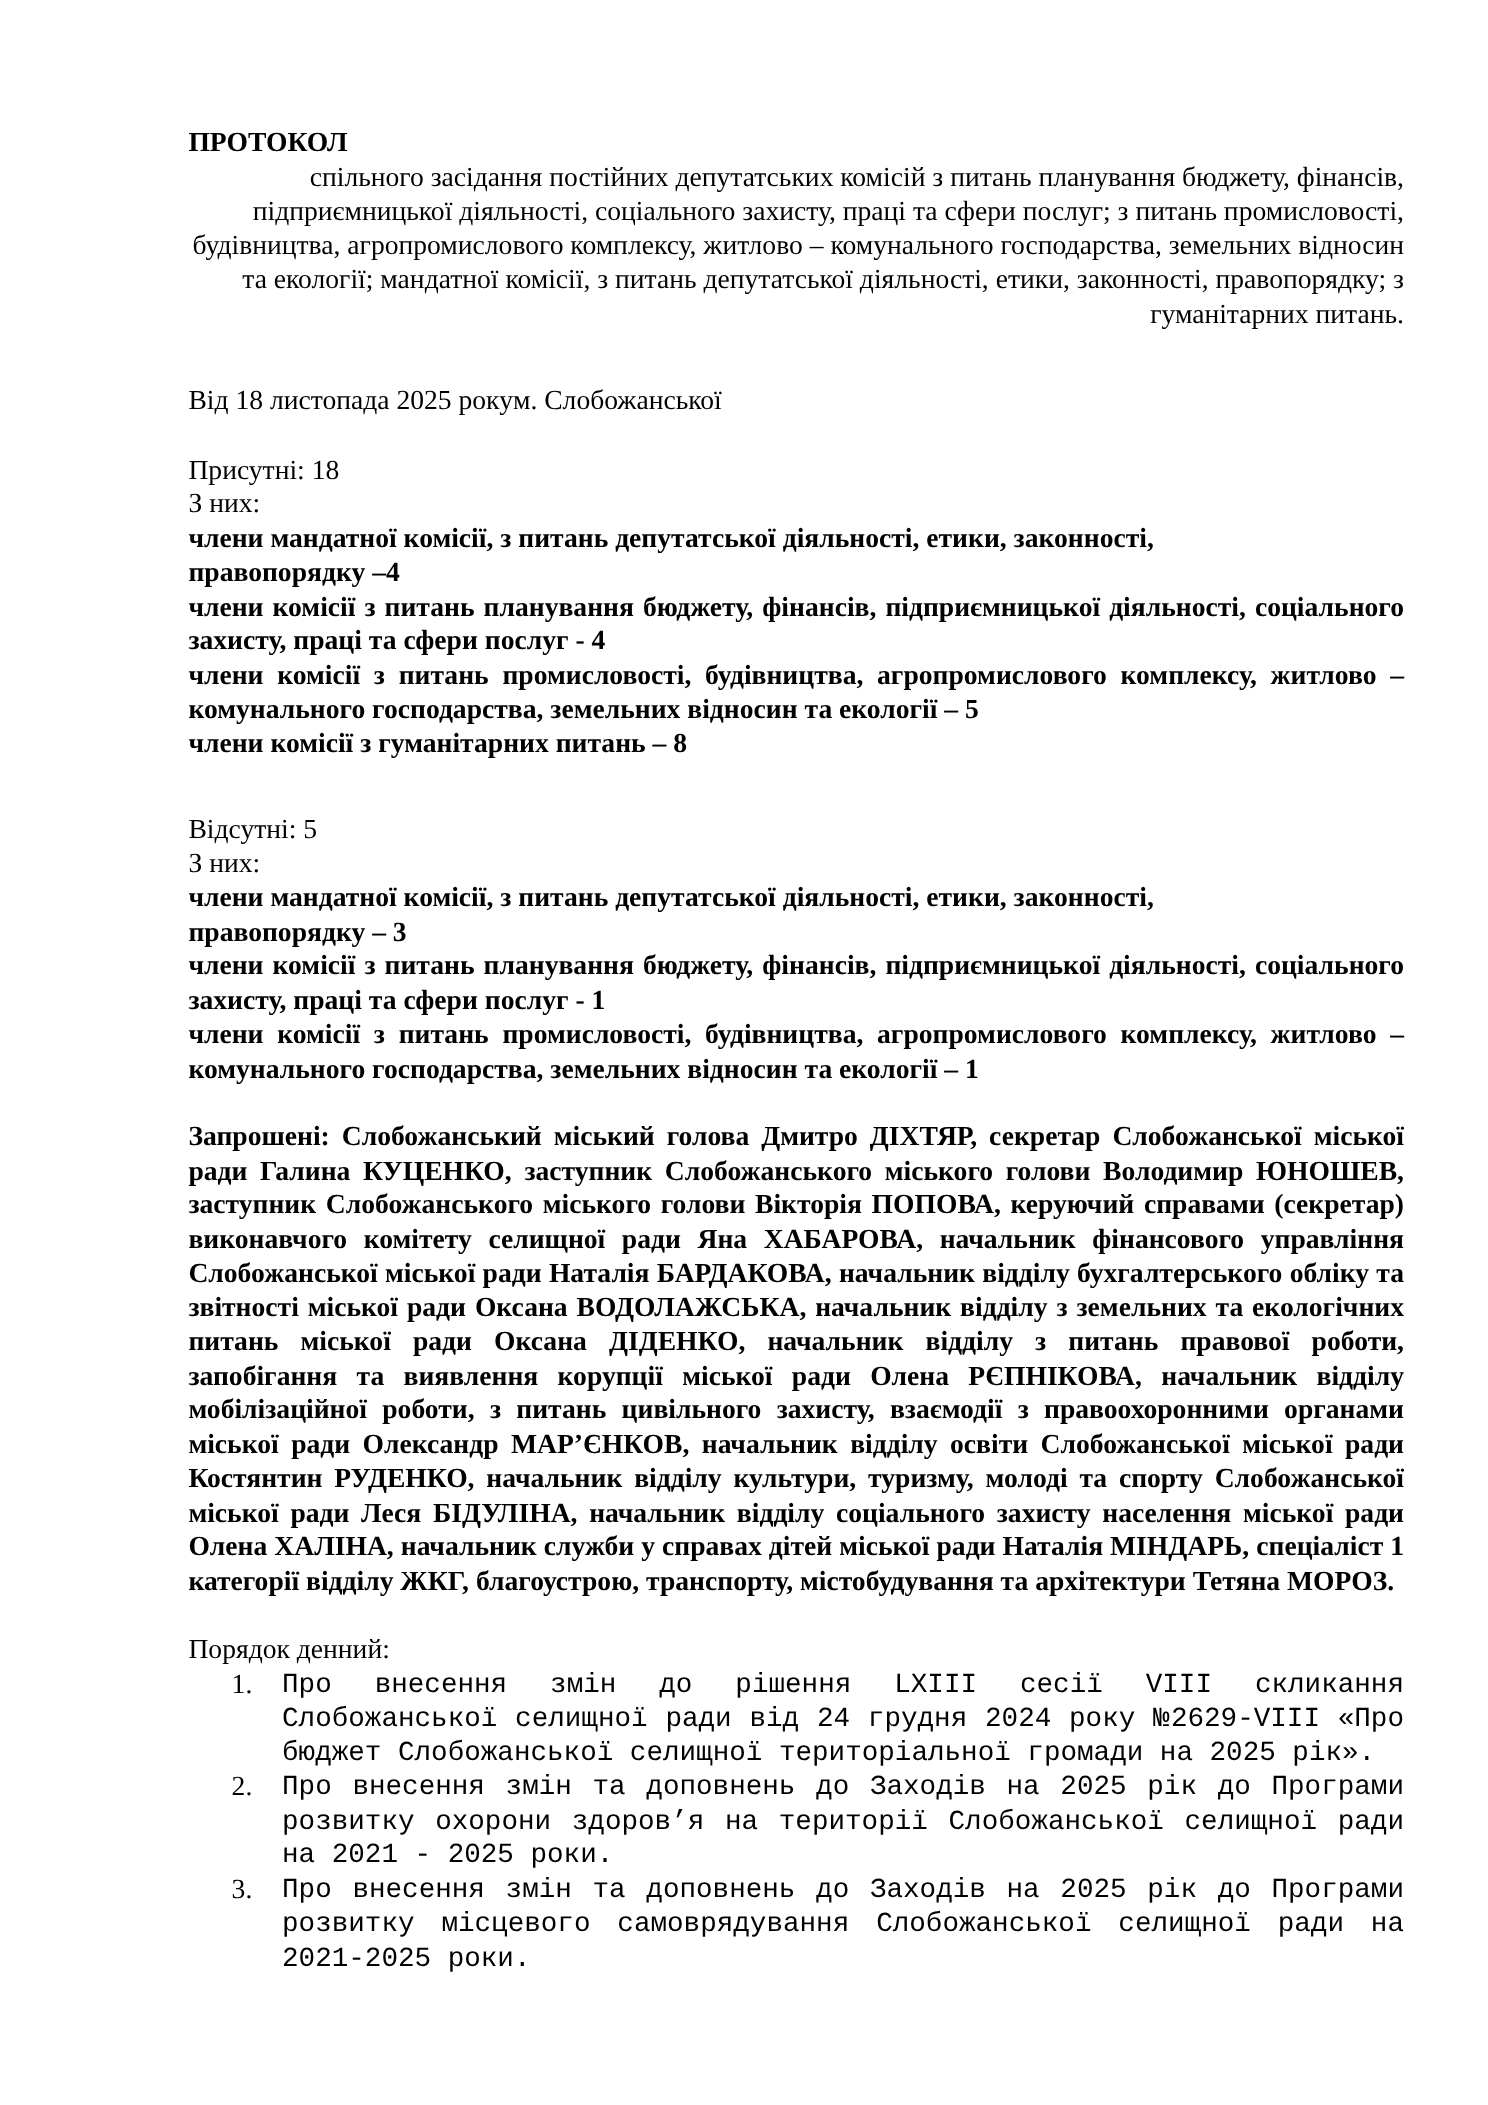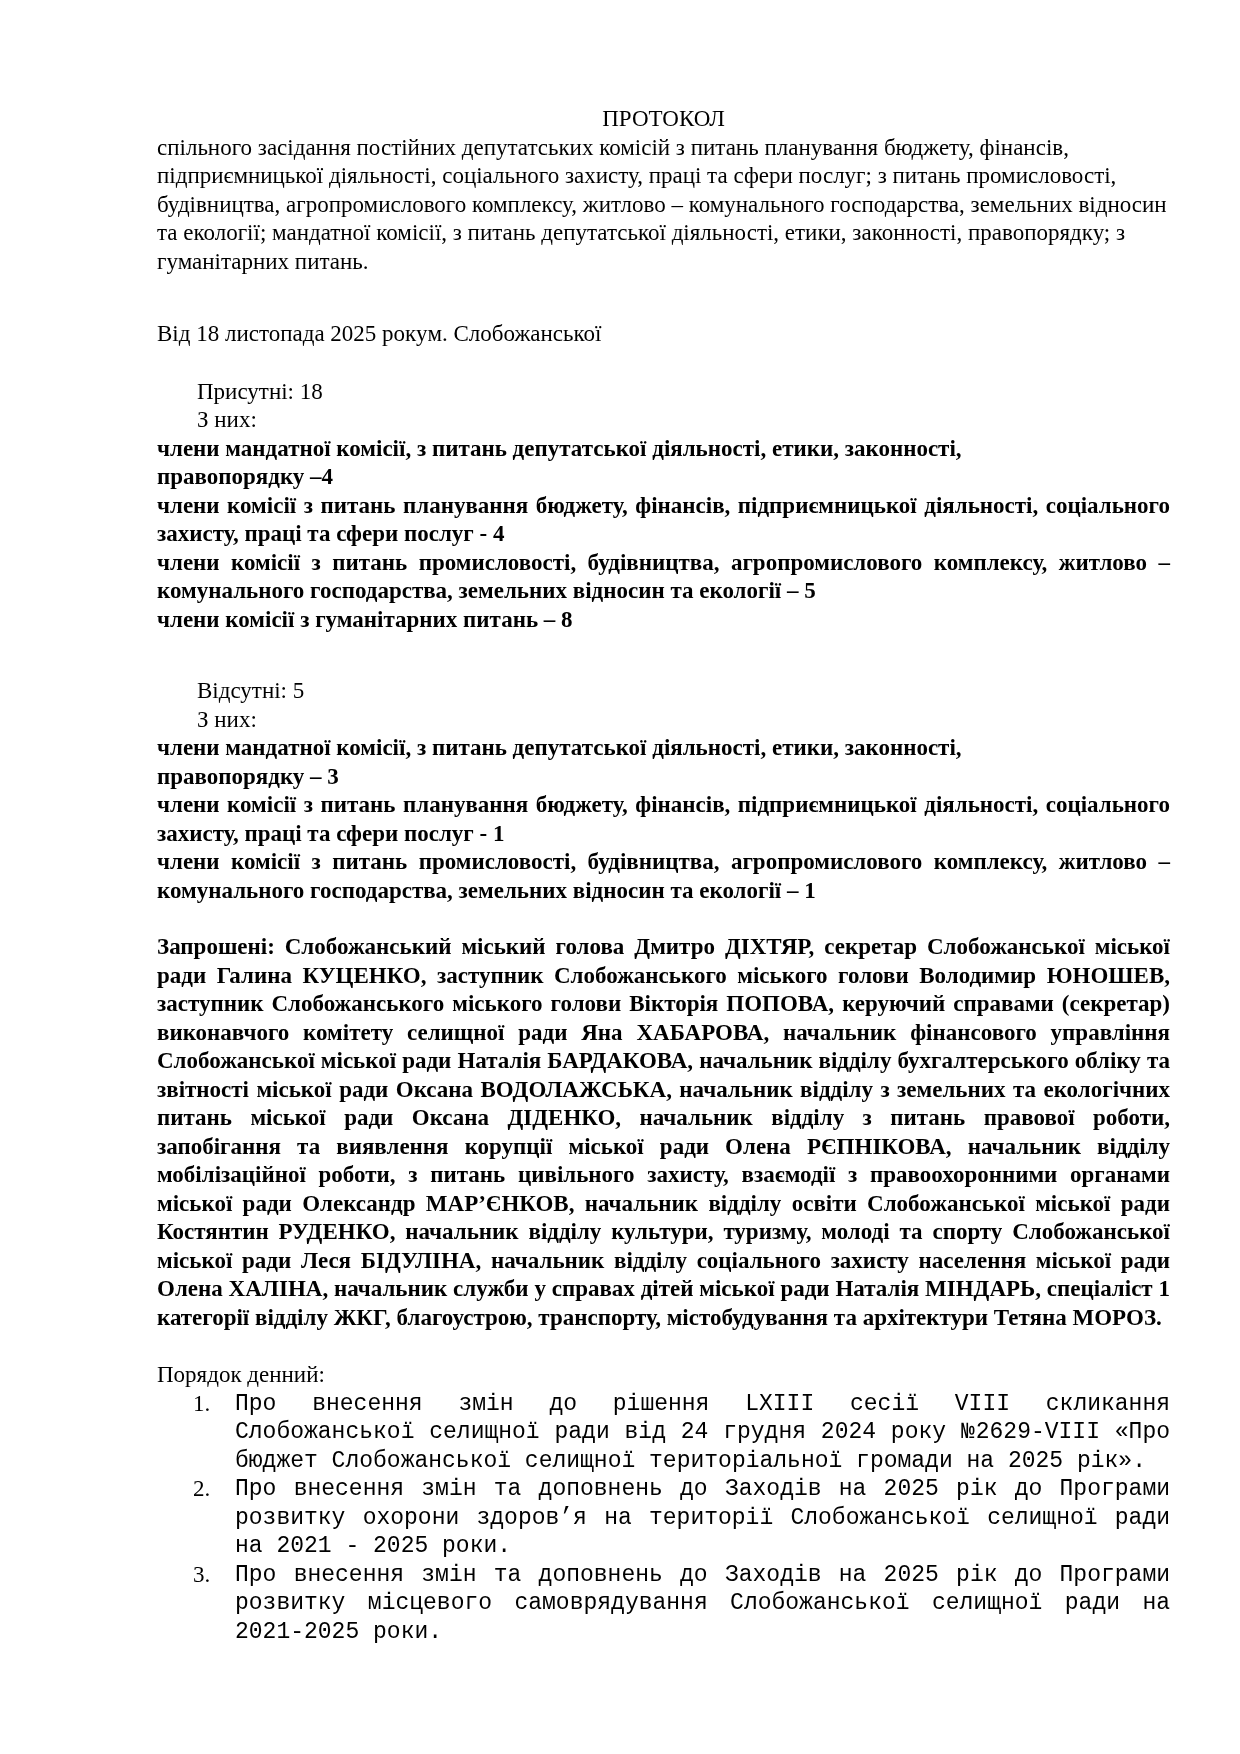--- a/index.html
+++ b/index.html
@@ -14,31 +14,30 @@
     background: #ffffff;
     overflow: hidden;
     font-family: "Liberation Serif", "DejaVu Serif", serif;
     font-size: 23px;
     line-height: 28.5px;
     color: #000000;
     box-sizing: border-box;
     padding: 105px 70px 0 157px;
   }
   .doc-title {
-    text-align: center;
+    font-weight: bold;
   }
   .doc-subtitle {
-    text-align: left;
+    text-align: right;
   }
   .dateline {
     display: flex;
   }
   .line {
     text-align: left;
-    margin-left: 40px;
   }
   .para {
     text-align: justify;
     font-weight: bold;
   }
   .prewrap {
     white-space: pre-line;
   }
   .agenda-heading {
   }

